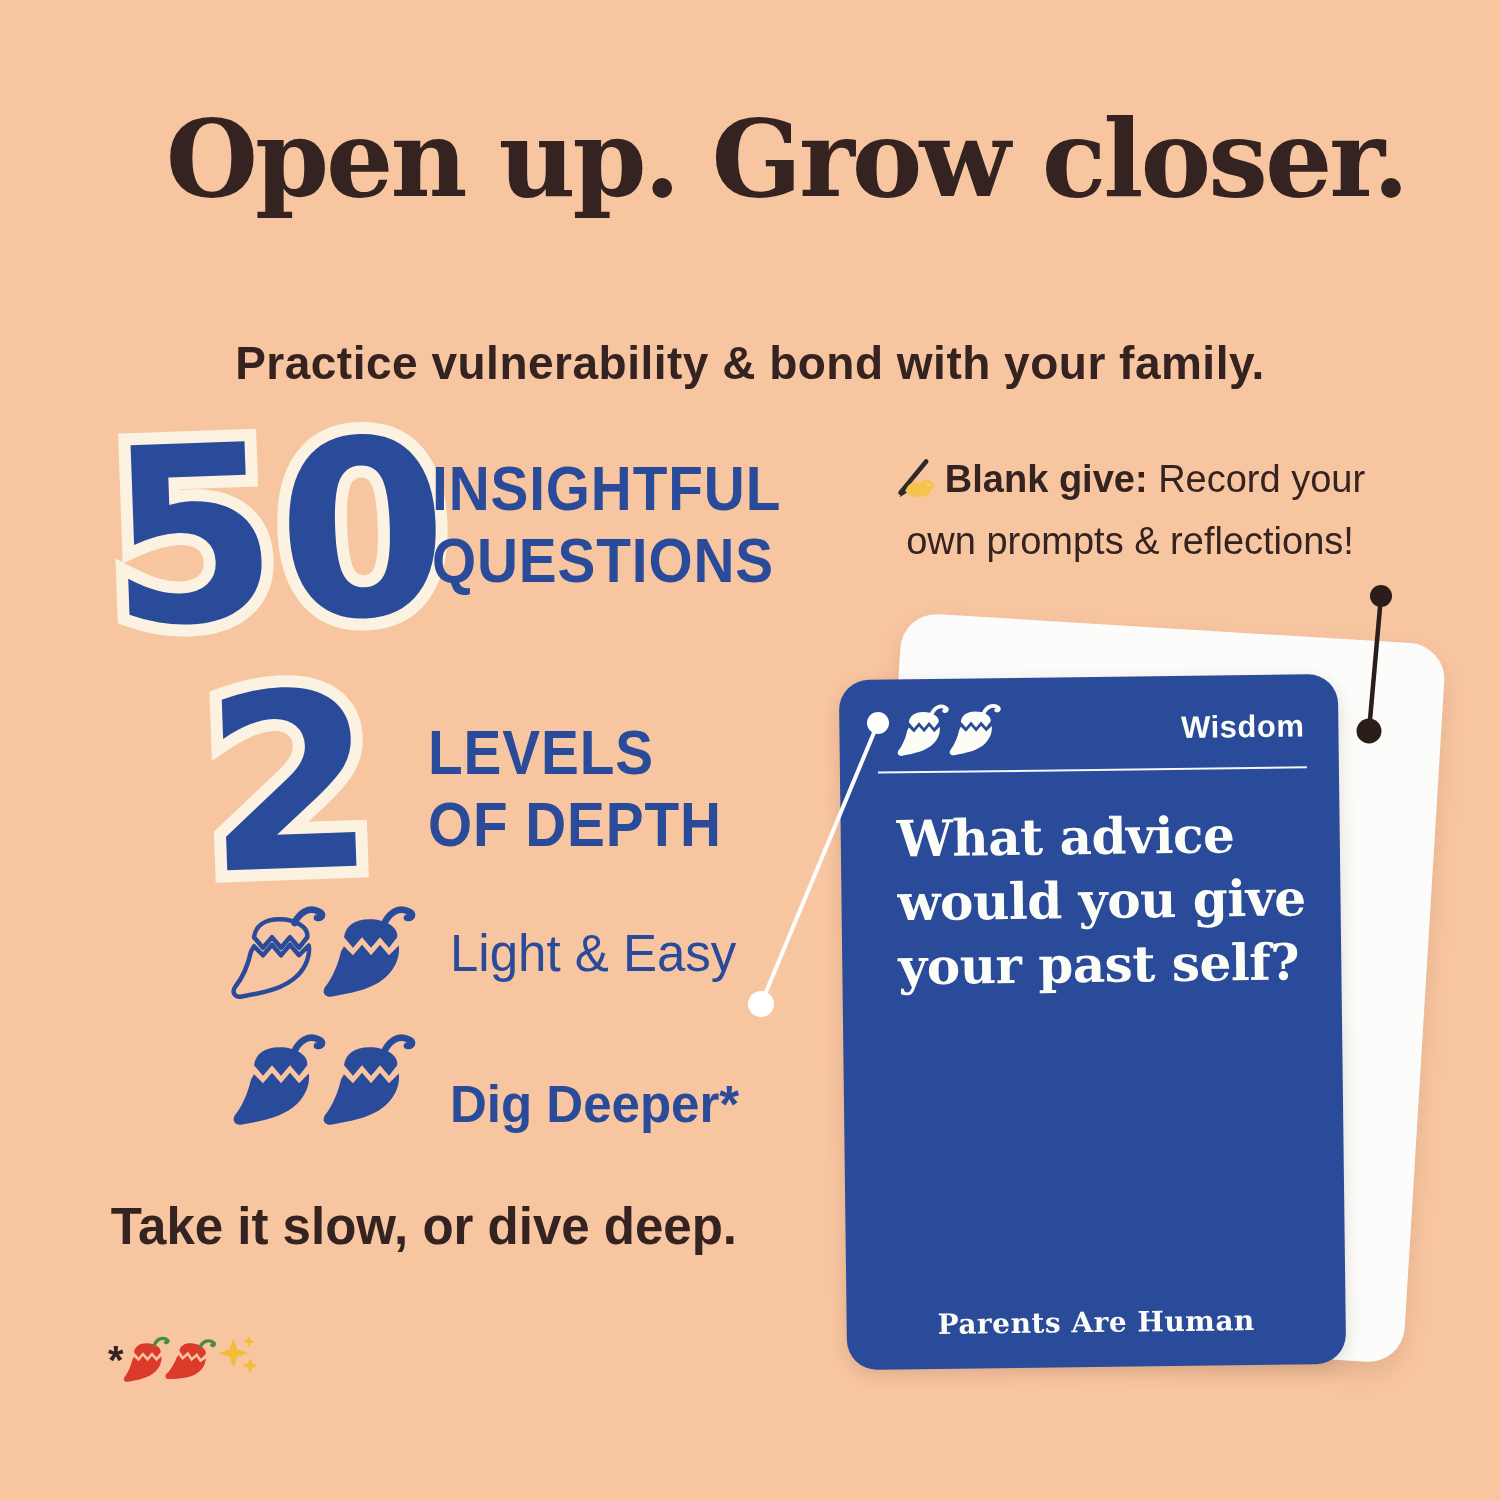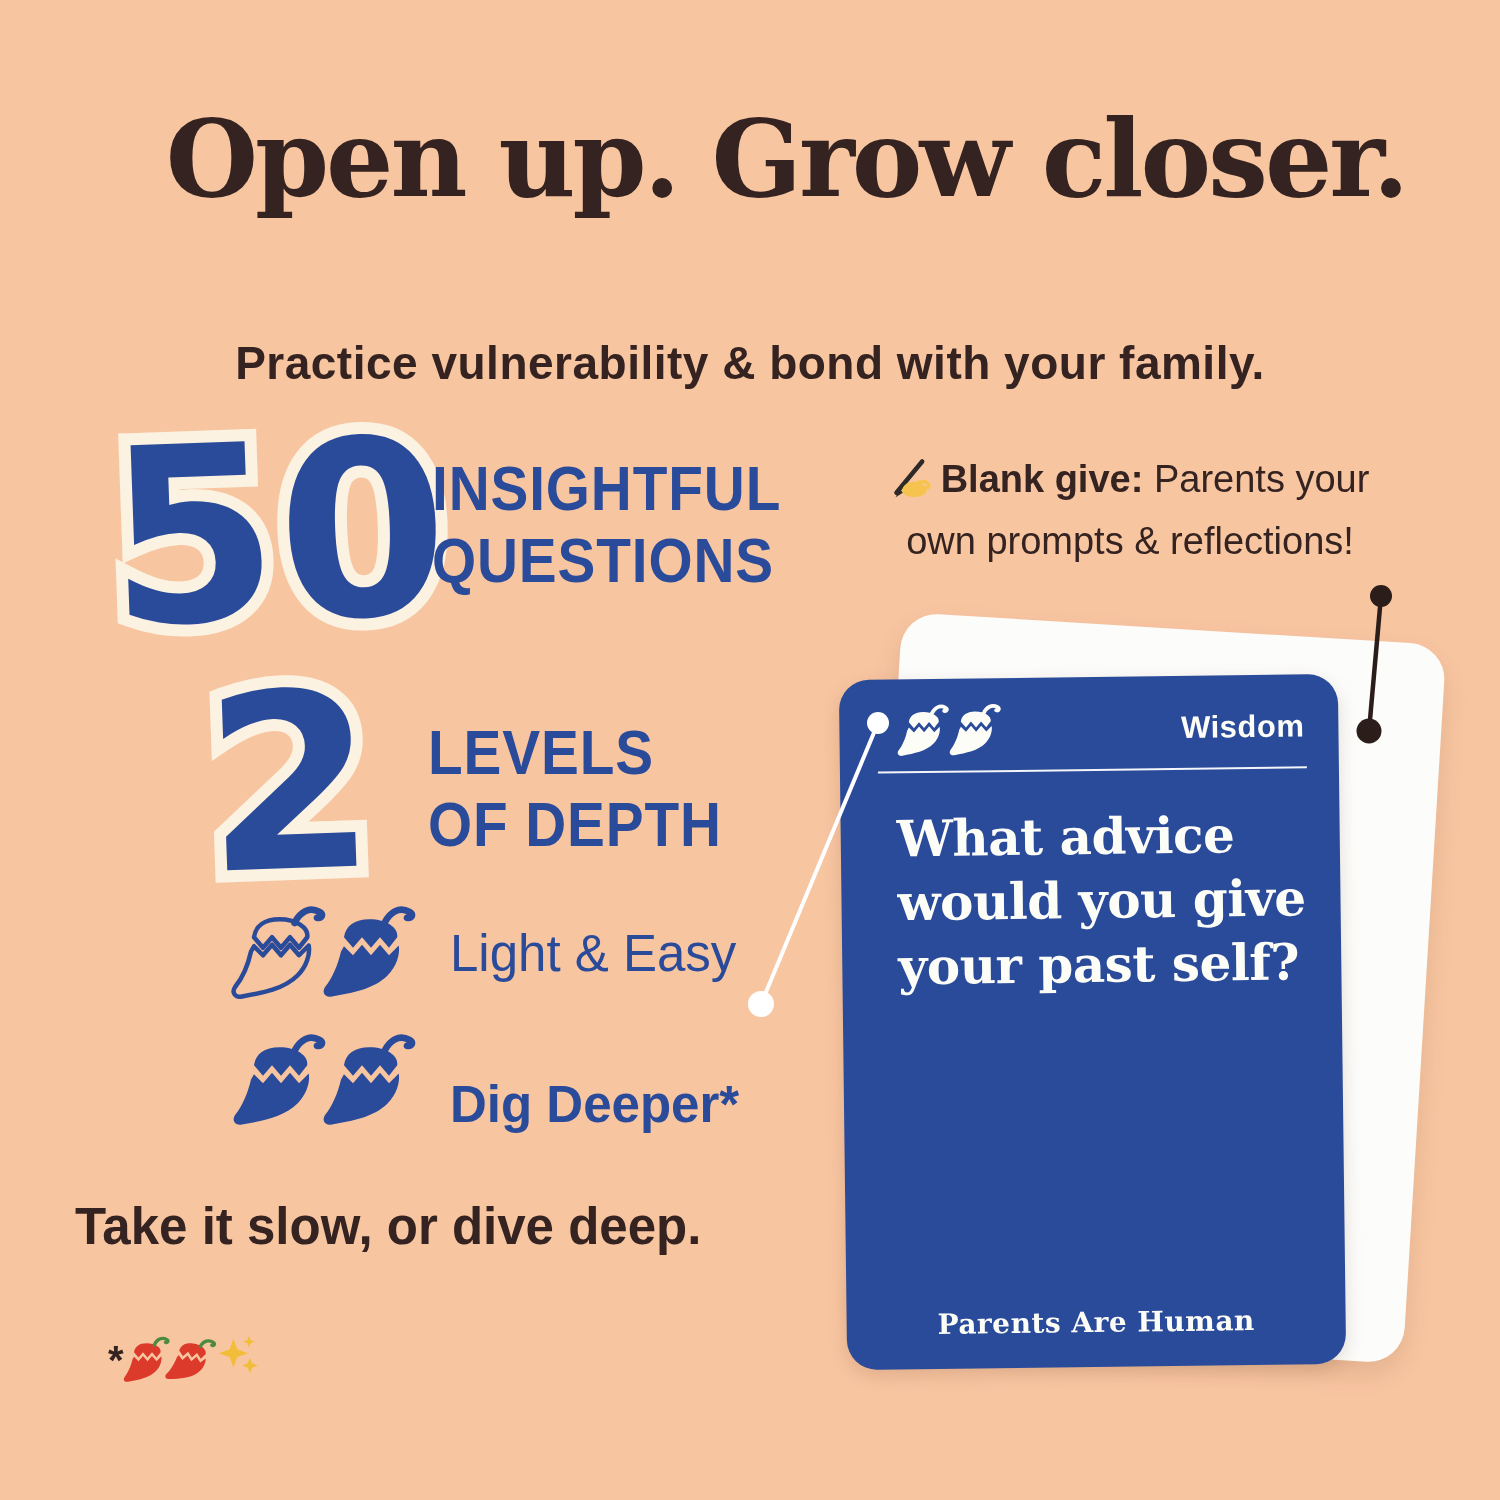--- a/index.html
+++ b/index.html
@@ -71,21 +71,21 @@
   .row-deep{left:230px; top:1026px; height:110px;}
   .chili{width:96px;height:96px;color:var(--blue);}
   .level-row .chili + .chili{margin-left:-6px;}
   .level-label{margin-left:34px; font-size:51px; color:var(--blue);}
   .row-light .level-label{font-weight:500;}
   .row-deep .level-label{font-weight:800;margin-top:46px;}
 
   
   .pace{
     position:absolute; left:75px; top:1192px; width:662px;
-    text-align:left; font-weight:700; font-size:51px; line-height:70px;
+    text-align:right; font-weight:700; font-size:51px; line-height:70px;
     color:var(--ink);
   }
   
   .footnote{
     position:absolute; left:108px; top:1336px;
     display:flex; align-items:center;
     font-weight:700; font-size:40px; color:var(--ink);
   }
   .footnote .chili-sm{width:48px;height:48px;margin:0 -2px;}
   .footnote .chili-sm.second{transform:rotate(8deg);}
@@ -183,21 +183,21 @@
   </div>
   <div class="stat-label lbl-questions">
     <div>INSIGHTFUL</div>
     <div>QUESTIONS</div>
   </div>
 
   <aside class="blank-backs">
     <div>
       <svg class="icon-hand">
           <use href="#writing-hand"></use>
-        </svg><b>Blank give:</b><span> Parents your</span>
+        </svg><b>Blank give:</b><span> Record your</span>
     </div>
     <div>own prompts &amp; reflections!</div>
   </aside>
 
   <div class="big-num num-2" data-outline="2">
     <span>2</span>
   </div>
   <div class="stat-label lbl-levels">
     <div>LEVELS</div>
     <div>OF DEPTH</div>

